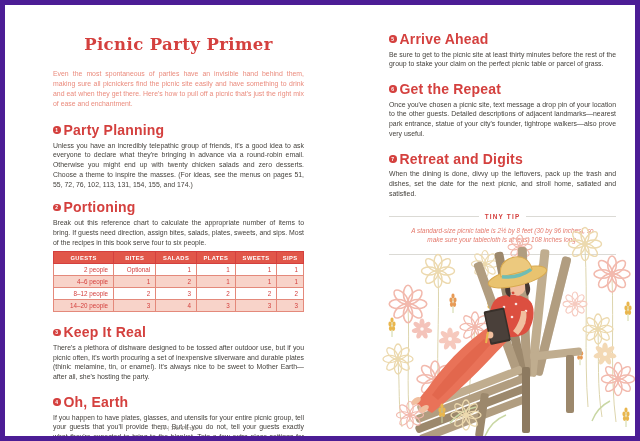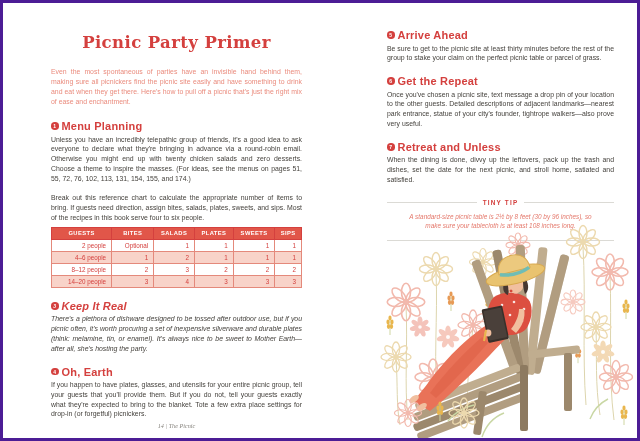--- a/index.html
+++ b/index.html
@@ -1,42 +1,42 @@
 <!DOCTYPE html>
 <html><head>
 <meta charset="utf-8">
 <style>
   * { margin: 0; padding: 0; box-sizing: border-box; }
   html, body { width: 640px; height: 441px; }
   body { font-family: "Liberation Sans", sans-serif; background: #ffffff; }
 
   .spread {
     position: relative; width: 640px; height: 441px;
-    background: #ffffff; border: 3px solid #4c1d95; overflow: hidden;
+    background: #ffffff; border: 5px solid #4c1d95; overflow: hidden;
   }
 
   
   .left-col { position: absolute; left: 48px; top: 30px; width: 251px; }
   .page-title {
     font-family: "DejaVu Serif", serif; font-weight: 700;
     font-size: 16.5px; color: #d4403e; text-align: center;
     letter-spacing: 0.4px; margin-bottom: 15px;
   }
   .intro {
     color: #ea8b7d; font-size: 6.9px; line-height: 1.45;
     text-align: justify; margin-bottom: 13px;
   }
   .section { margin-bottom: 10px; }
   .sec-head { display: flex; align-items: center; gap: 3px; margin-bottom: 2.5px; }
   .badge {
     width: 7.5px; height: 7.5px; border-radius: 50%;
     background: #d4403e; color: #ffffff; font-size: 5px; font-weight: 700;
     display: flex; align-items: center; justify-content: center; flex: none;
   }
-  .sec-title { color: #d4403e; font-size: 11px; font-weight: 700; letter-spacing: 0.2px; }
+  .sec-title { color: #d4403e; font-size: 14px; font-weight: 700; letter-spacing: 0.2px; }
   .sec-body { color: #45423d; font-size: 6.9px; line-height: 1.42; text-align: justify; }
 
   
   table.portions {
     width: 100%; border-collapse: collapse; margin: 4px 0 12px 0;
     border: 1.5px solid #d4403e;
   }
   table.portions th {
     background: #e15649; color: #ffffff; font-size: 5.8px; font-weight: 700;
     letter-spacing: 0.4px; padding: 2.5px 3px; border: 1px solid #d4403e;
@@ -76,26 +76,30 @@
 
 <div class="spread">
 
   <div class="left-col">
     <div class="page-title">Picnic Party Primer</div>
     <p class="intro">Even the most spontaneous of parties have an invisible hand behind them, making sure all picnickers find the picnic site easily and have something to drink and eat when they get there. Here's how to pull off a picnic that's just the right mix of ease and enchantment.</p>
 
     <div class="section">
       <div class="sec-head">
         <span class="badge">1</span>
-        <span class="sec-title">Menu Planning</span>
+        <span class="sec-title">Party Planning</span>
       </div>
       <p class="sec-body">Unless you have an incredibly telepathic group of friends, it's a good idea to ask everyone to declare what they're bringing in advance via a round-robin email. Otherwise you might end up with twenty chicken salads and zero desserts. Choose a theme to inspire the masses. (For ideas, see the menus on pages 51, 55, 72, 76, 102, 113, 131, 154, 155, and 174.)</p>
     </div>
 
     <div class="section" style="margin-bottom:4px;">
+      <div class="sec-head">
+        <span class="badge">2</span>
+        <span class="sec-title">Portioning</span>
+      </div>
       <p class="sec-body">Break out this reference chart to calculate the appropriate number of items to bring. If guests need direction, assign bites, salads, plates, sweets, and sips. Most of the recipes in this book serve four to six people.</p>
     </div>
 
     <table class="portions">
       <thead>
         <tr>
           <th>GUESTS</th>
           <th>BITES</th>
           <th>SALADS</th>
           <th>PLATES</th>
@@ -132,21 +136,21 @@
           <td>14–20 people</td>
           <td>3</td>
           <td>4</td>
           <td>3</td>
           <td>3</td>
           <td>3</td>
         </tr>
       </tbody>
     </table>
 
-    <div class="section" style="margin-bottom:12px;font-style:italic;">
+    <div class="section" style="margin-bottom:12px;">
       <div class="sec-head">
         <span class="badge">3</span>
         <span class="sec-title">Keep It Real</span>
       </div>
       <p class="sec-body">There's a plethora of dishware designed to be tossed after outdoor use, but if you picnic often, it's worth procuring a set of inexpensive silverware and durable plates (think: melamine, tin, or enamel). It's always nice to be sweet to Mother Earth—after all, she's hosting the party.</p>
     </div>
 
     <div class="section">
       <div class="sec-head">
         <span class="badge">4</span>
@@ -171,21 +175,21 @@
       <div class="sec-head">
         <span class="badge">6</span>
         <span class="sec-title">Get the Repeat</span>
       </div>
       <p class="sec-body">Once you've chosen a picnic site, text message a drop pin of your location to the other guests. Detailed descriptions of adjacent landmarks—nearest park entrance, statue of your city's founder, tightrope walkers—also prove very useful.</p>
     </div>
 
     <div class="section">
       <div class="sec-head">
         <span class="badge">7</span>
-        <span class="sec-title">Retreat and Unless</span>
+        <span class="sec-title">Retreat and Digits</span>
       </div>
       <p class="sec-body">When the dining is done, divvy up the leftovers, pack up the trash and dishes, set the date for the next picnic, and stroll home, satiated and satisfied.</p>
     </div>
 
     <div class="tip-box">
       <div class="tip-rule-row">
         <span class="tip-rule"></span>
         <span class="tip-label">TINY TIP</span>
         <span class="tip-rule"></span>
       </div>

